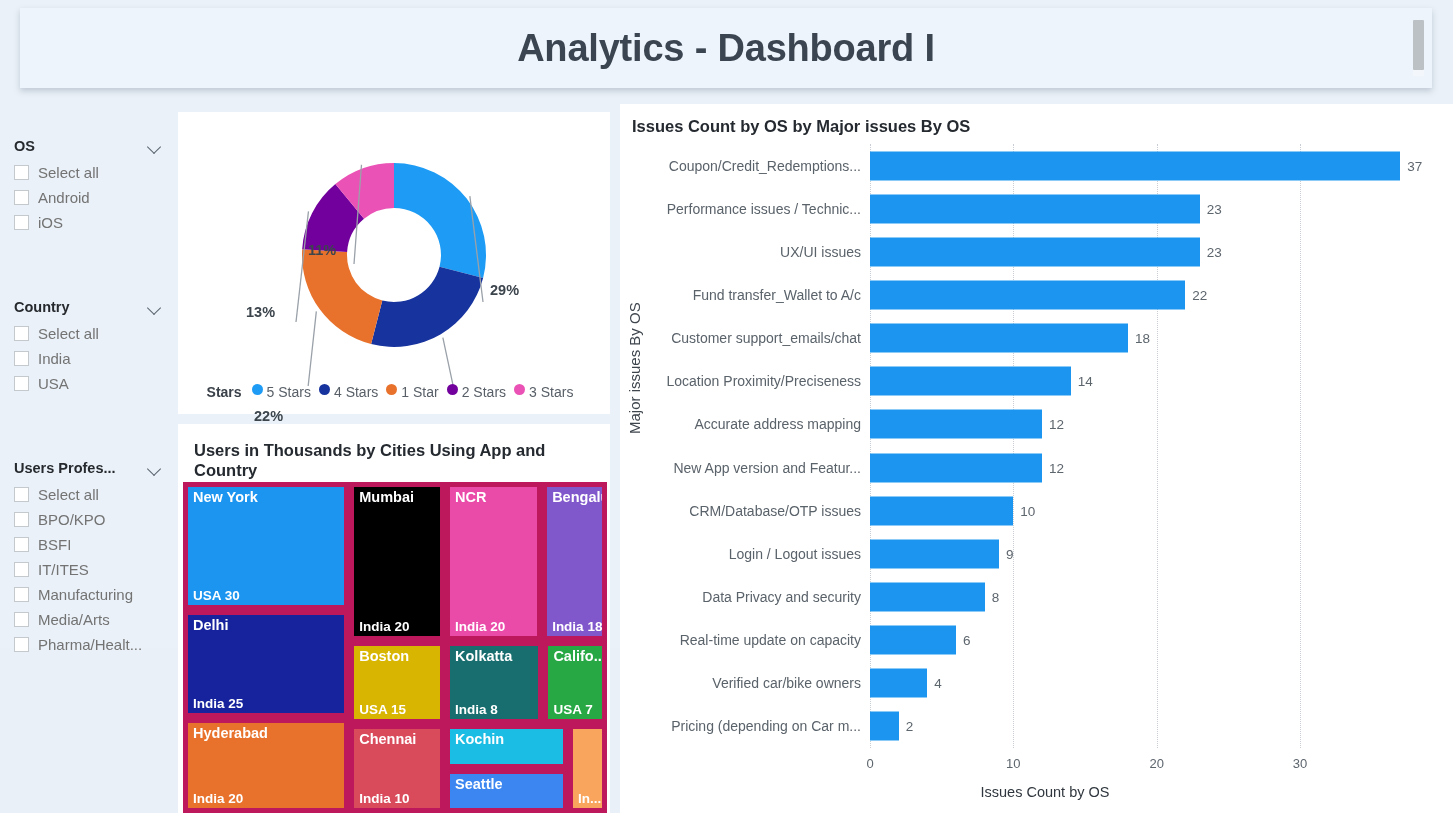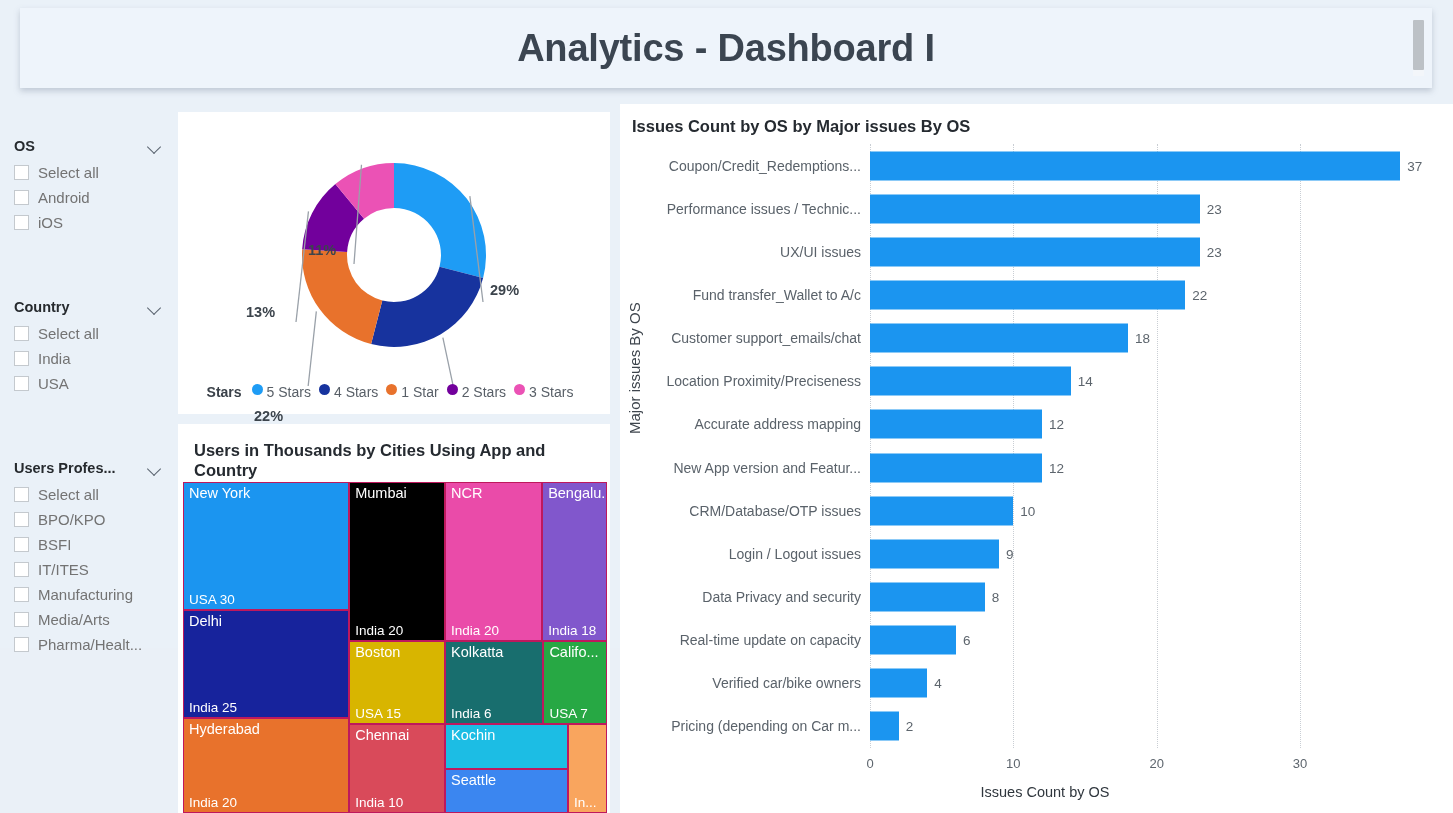--- a/index.html
+++ b/index.html
@@ -86,21 +86,21 @@
     display: flex; align-items: center; justify-content: center; gap: 0px;
     font-size: 14px; color: #585f67;
   }
   .legend .lg-title { font-weight: bold; color: #3a4149; margin-right: 10px; }
   .legend .lg-item { display: flex; margin-right: 8px; white-space: nowrap; }
   .legend .dot { width: 11px; height: 11px; border-radius: 50%; margin-right: 4px; flex: 0 0 auto; }
 
   
   .tree-title { position: absolute; left: 16px; top: 8px; width: 400px; margin-top: 8px; }
   .treemap { position: absolute; left: 5px; top: 58px; width: 424px; height: 331px; }
-  .tcell { position: absolute; overflow: hidden; border: 1px solid #be185d; }
+  .tcell { position: absolute; overflow: hidden; border: 5px solid #be185d; font-weight: bold; }
   .tcell .tname {
     position: absolute; left: 5px; top: 2px; font-size: 14.5px; color: #ffffff;
     white-space: nowrap;
   }
   .tcell .tval {
     position: absolute; left: 5px; bottom: 2px; font-size: 13.5px; color: #ffffff;
     white-space: nowrap;
   }
 
   
@@ -316,21 +316,21 @@
         <div class="tcell" style="left: 61.8%; top: 0%; width: 22.9%; height: 48%; background: rgb(234, 75, 169);">
           <span class="tname">NCR</span>
           <span class="tval">India 20</span>
         </div>
         <div class="tcell" style="left: 84.7%; top: 0%; width: 15.3%; height: 48%; background: rgb(129, 87, 204);">
           <span class="tname">Bengalu...</span>
           <span class="tval">India 18</span>
         </div>
         <div class="tcell" style="left: 61.8%; top: 48%; width: 23.2%; height: 25.2%; background: rgb(24, 110, 110);">
           <span class="tname">Kolkatta</span>
-          <span class="tval">India 6</span>
+          <span class="tval">India 8</span>
         </div>
         <div class="tcell" style="left: 85%; top: 48%; width: 15%; height: 25.2%; background: rgb(39, 168, 68);">
           <span class="tname">Califo...</span>
           <span class="tval">USA 7</span>
         </div>
         <div class="tcell" style="left: 61.8%; top: 86.6%; width: 29%; height: 13.4%; background: rgb(59, 134, 240);">
           <span class="tname">Seattle</span>
         </div>
         <div class="tcell" style="left: 61.8%; top: 73.2%; width: 29%; height: 13.4%; background: rgb(28, 189, 228);">
           <span class="tname">Kochin</span>

